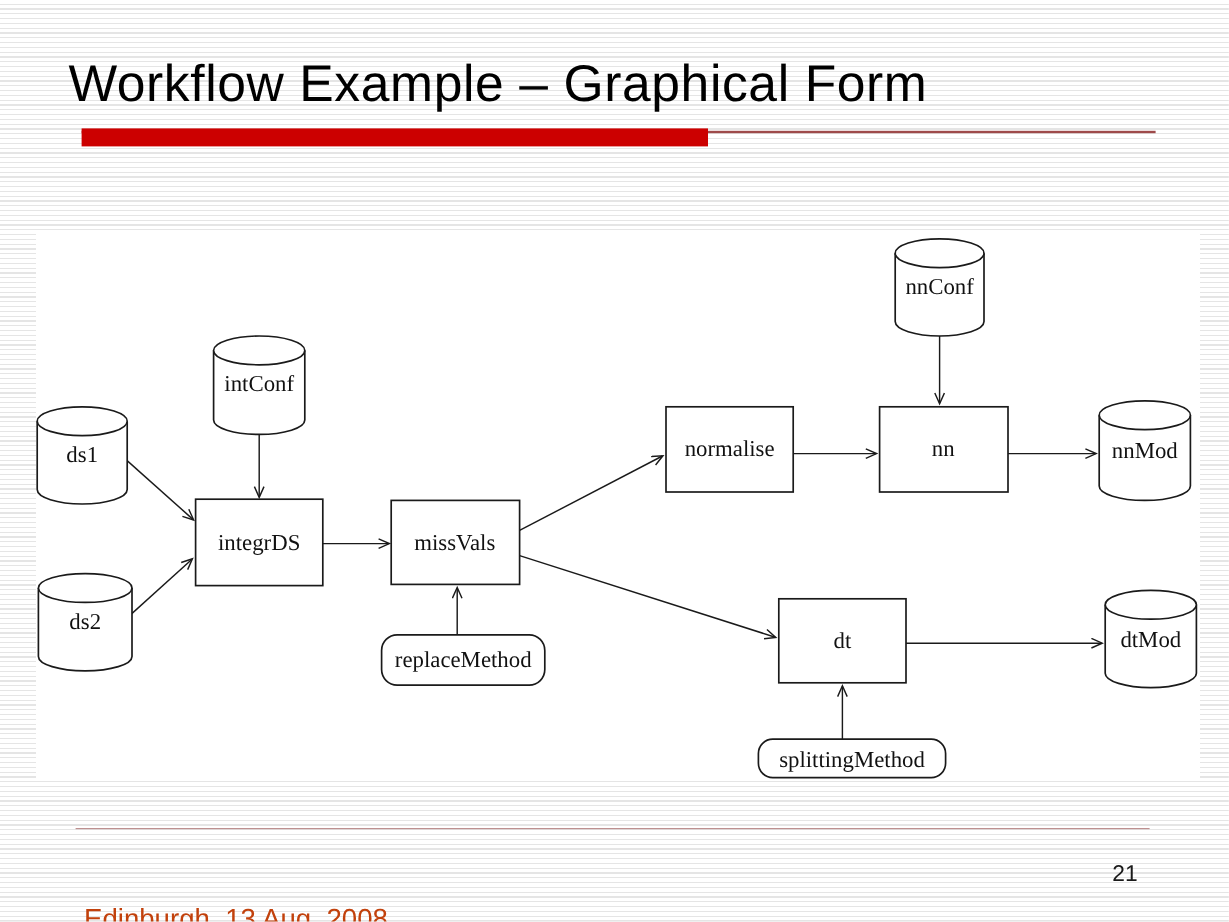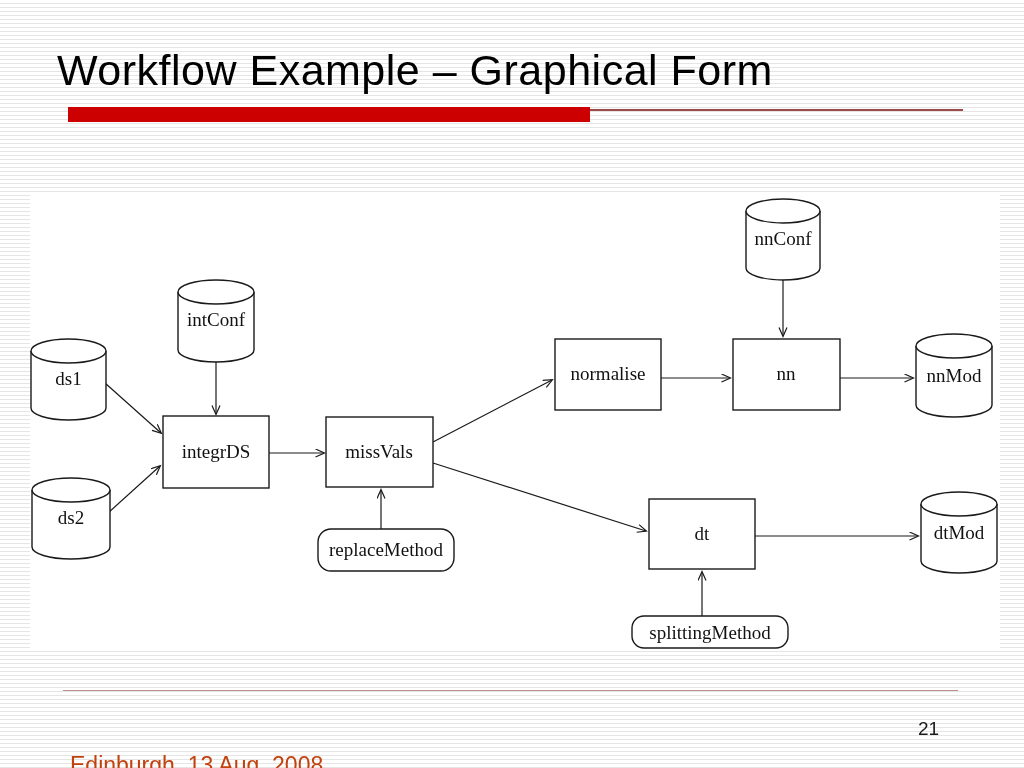--- a/index.html
+++ b/index.html
@@ -61,20 +61,21 @@
     left: 70px; top: 752px;
     font-size: 23px;
     color: #c2410c;
   }
   .page-number {
     position: absolute;
     left: 918px; top: 718px;
     width: 30px;
     font-size: 19px;
     color: #1a1a1a;
+    text-align: right;
   }
 </style>
 </head>
 <body>
 
 <div class="title">Workflow Example – Graphical Form</div>
 <div class="bar-thin"></div>
 <div class="bar-thick"></div>
 
 <div class="diagram">

